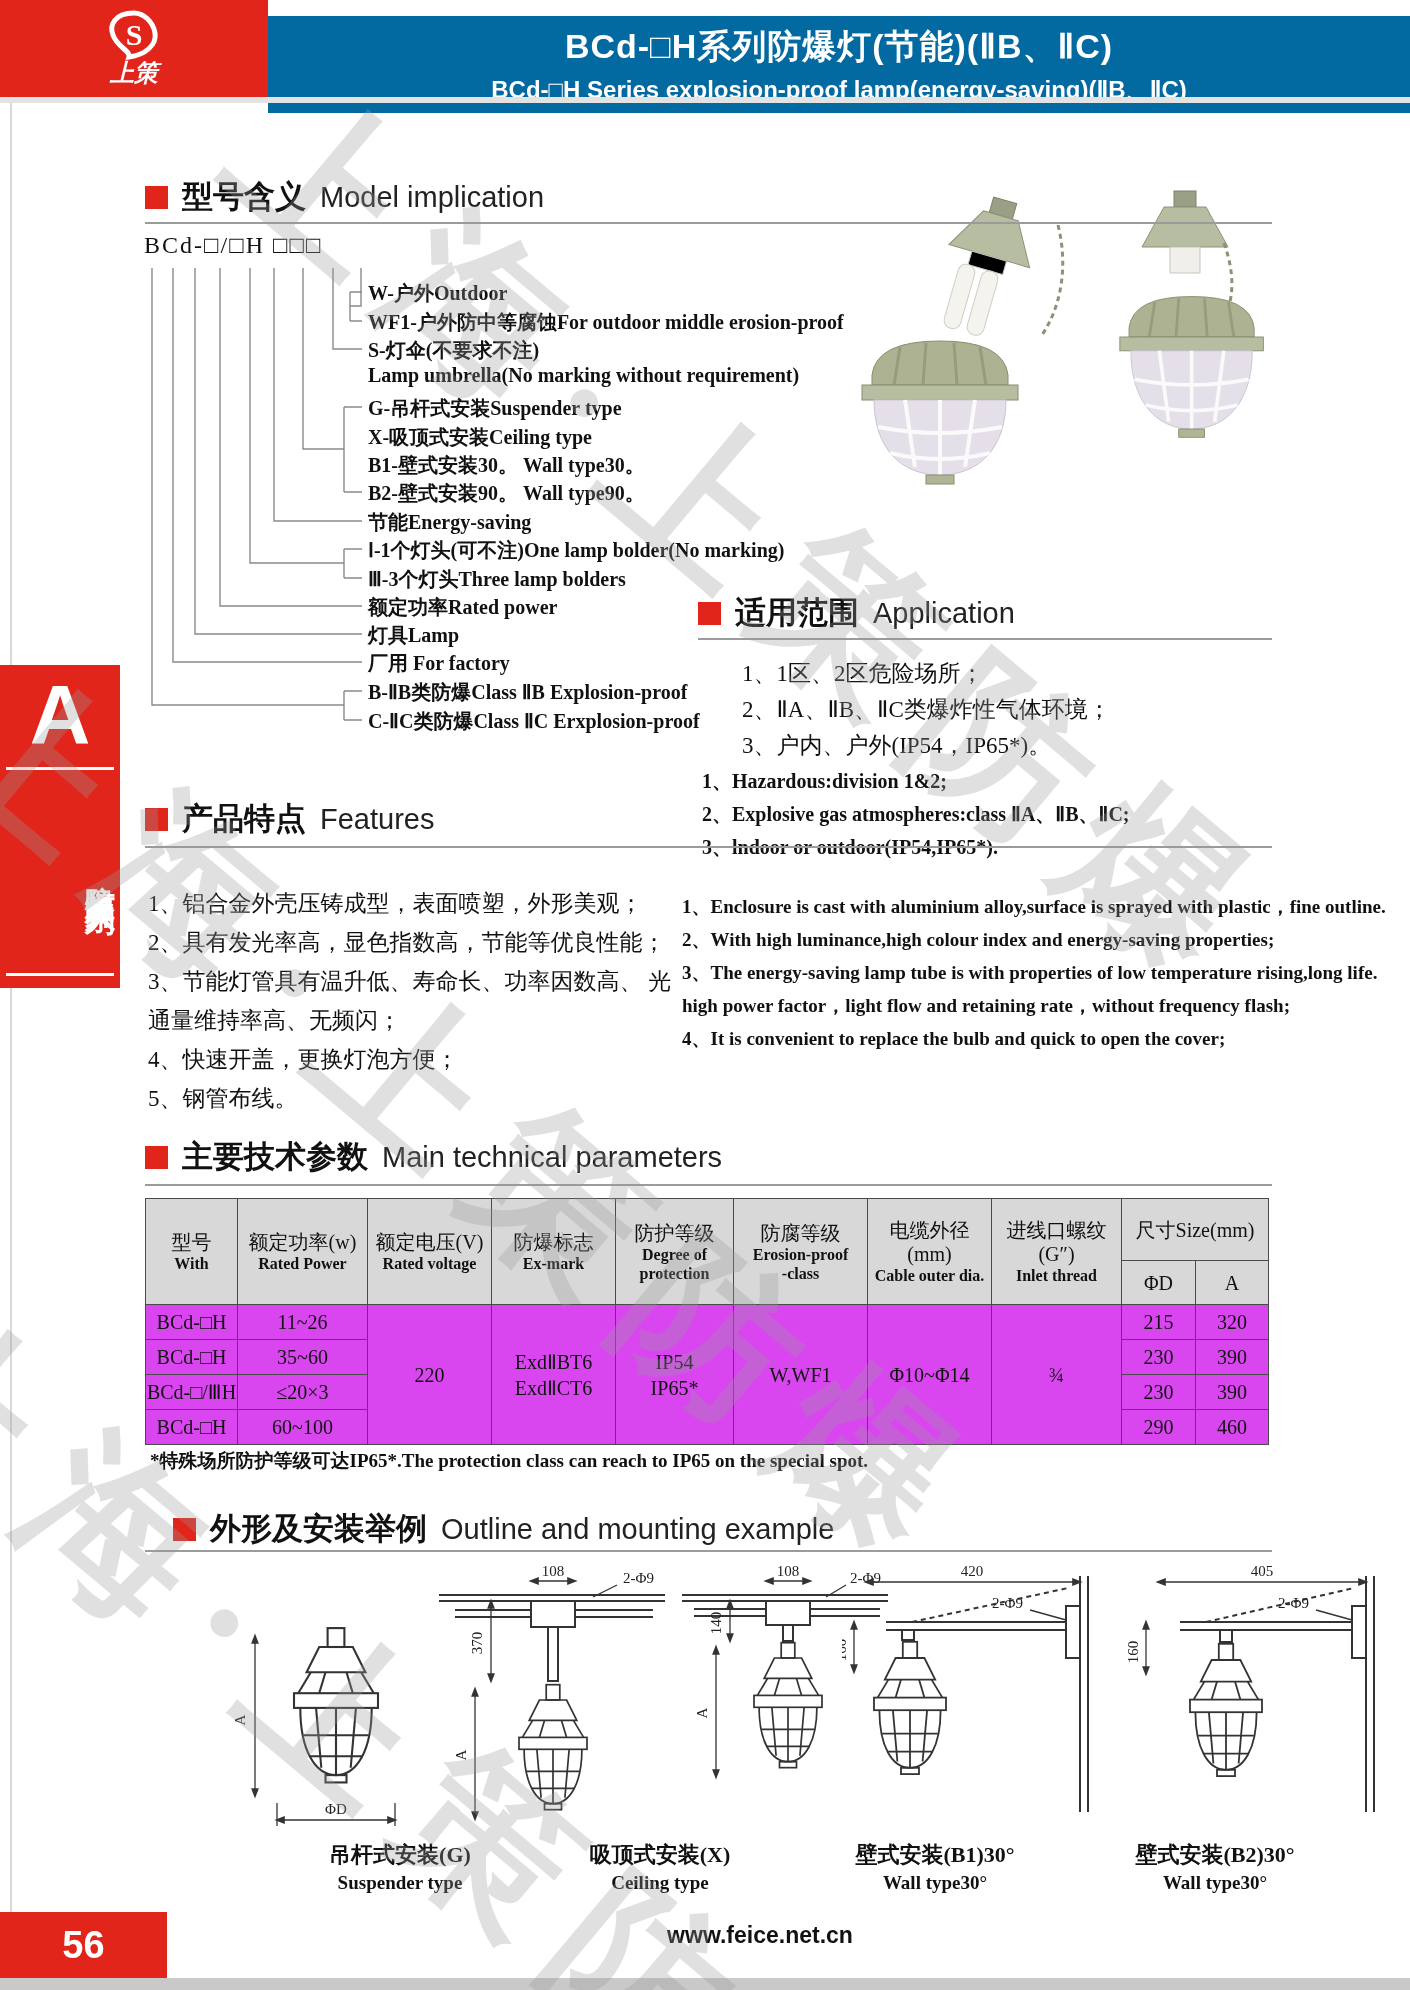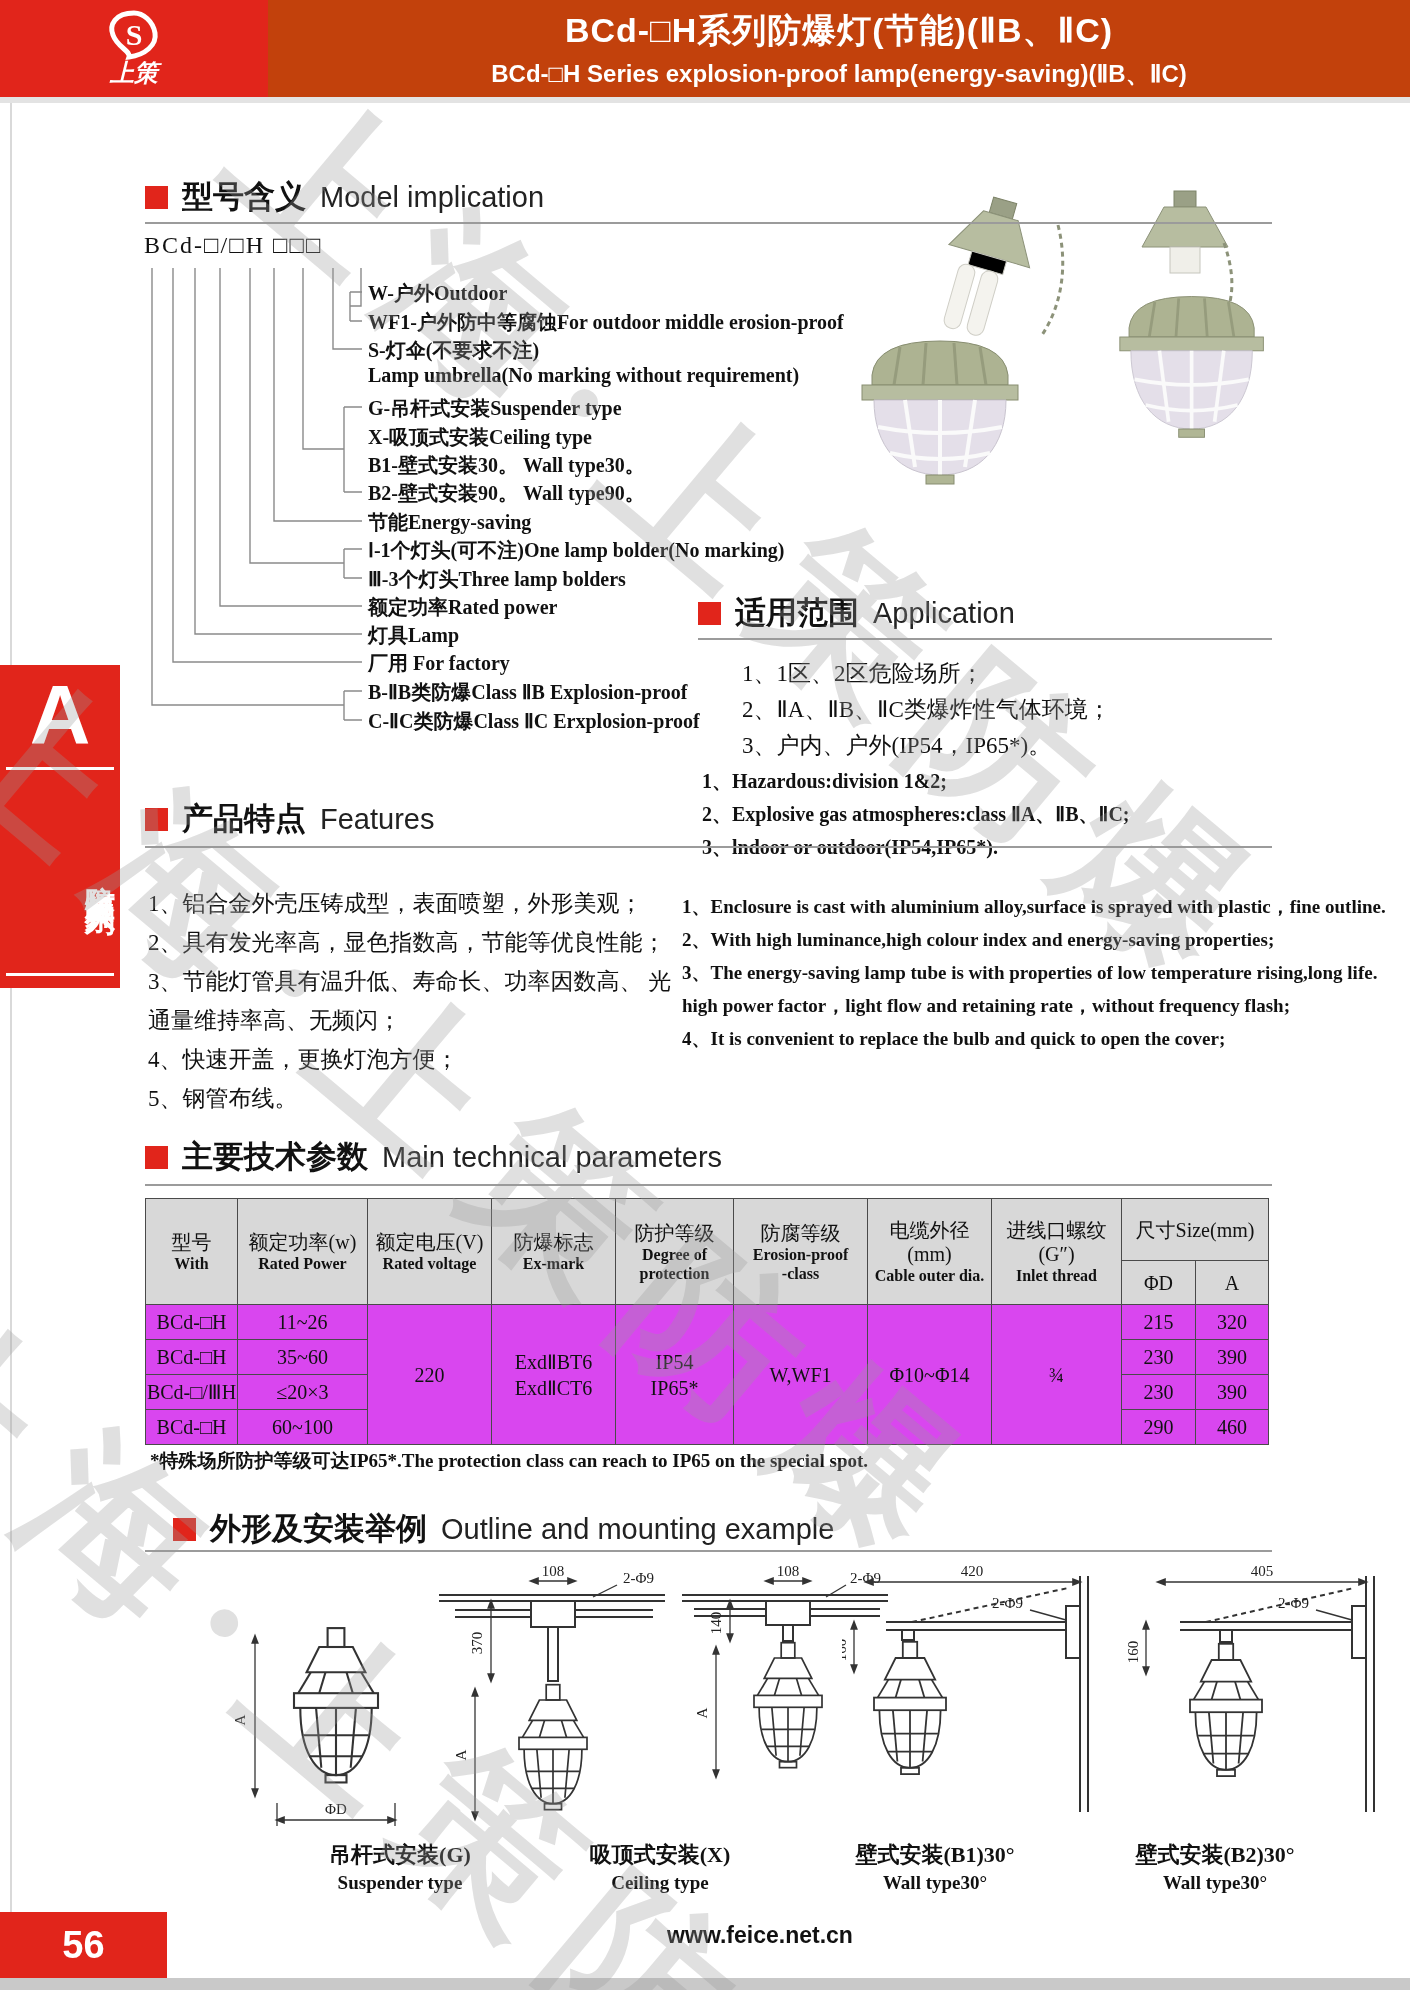--- a/index.html
+++ b/index.html
@@ -4,21 +4,21 @@
 <style>
   html,body{margin:0;padding:0;background:#f2f2f2;}
   .page{position:relative;width:1410px;height:1990px;background:#ffffff;overflow:hidden;
         font-family:"Liberation Serif",serif;color:#111;}
   .abs{position:absolute;}
 
   
   .hdr{left:0;top:0;width:1410px;height:97px;}
   .hdr-logo{left:0;top:0;width:268px;height:97px;background:#e1251b;display:flex;flex-direction:column;
             align-items:center;justify-content:center;}
-  .hdr-banner{left:268px;top:0;width:1142px;height:97px;background:#c2410c;color:#fff;text-align:center;}
+  .hdr-banner{left:268px;top:16px;width:1142px;height:97px;background:#0369a1;color:#fff;text-align:center;}
   .hdr-t1{margin-top:8px;font:bold 34px "Liberation Sans",sans-serif;letter-spacing:1px;}
   .hdr-t2{margin-top:4px;font:bold 24px "Liberation Sans",sans-serif;}
   .logo-cn{color:#fff;font:bold 24px "Liberation Sans",sans-serif;font-style:italic;margin-top:-4px;}
   .hdr-strip{left:0;top:97px;width:1410px;height:6px;background:#e3e3e3;}
   .left-rule{left:10px;top:103px;width:2px;height:1875px;background:#d9d9d9;}
 
   
   .wm{font:bold 170px "Liberation Serif",serif;color:#9a9a9a;opacity:.30;white-space:nowrap;
       transform:rotate(40deg);transform-origin:left top;letter-spacing:30px;pointer-events:none;z-index:6;}
 

